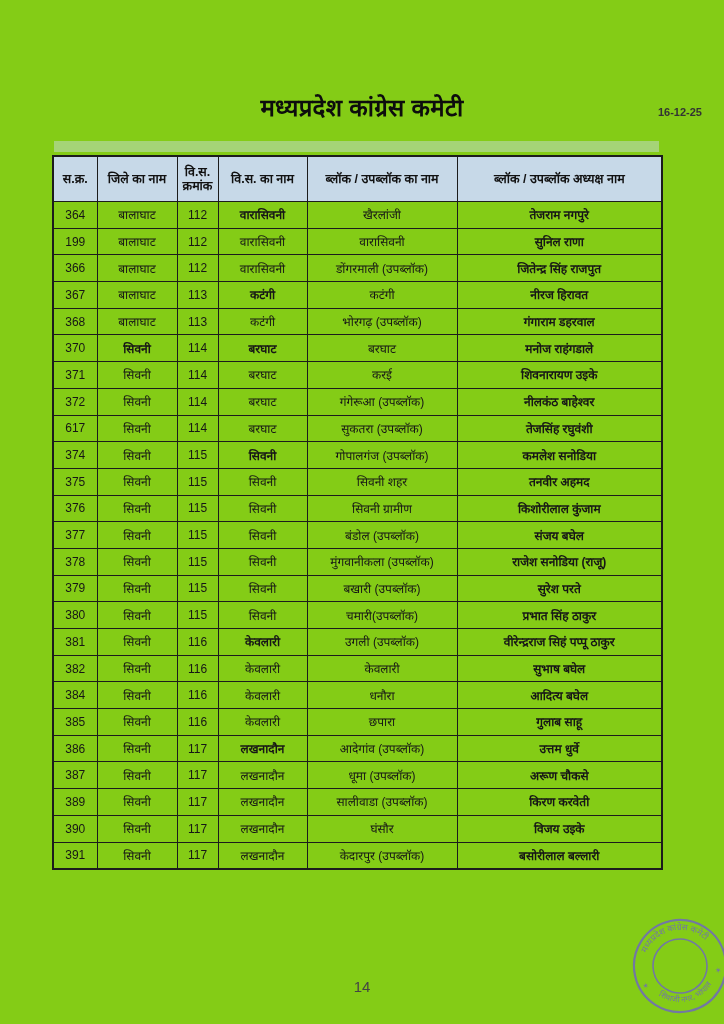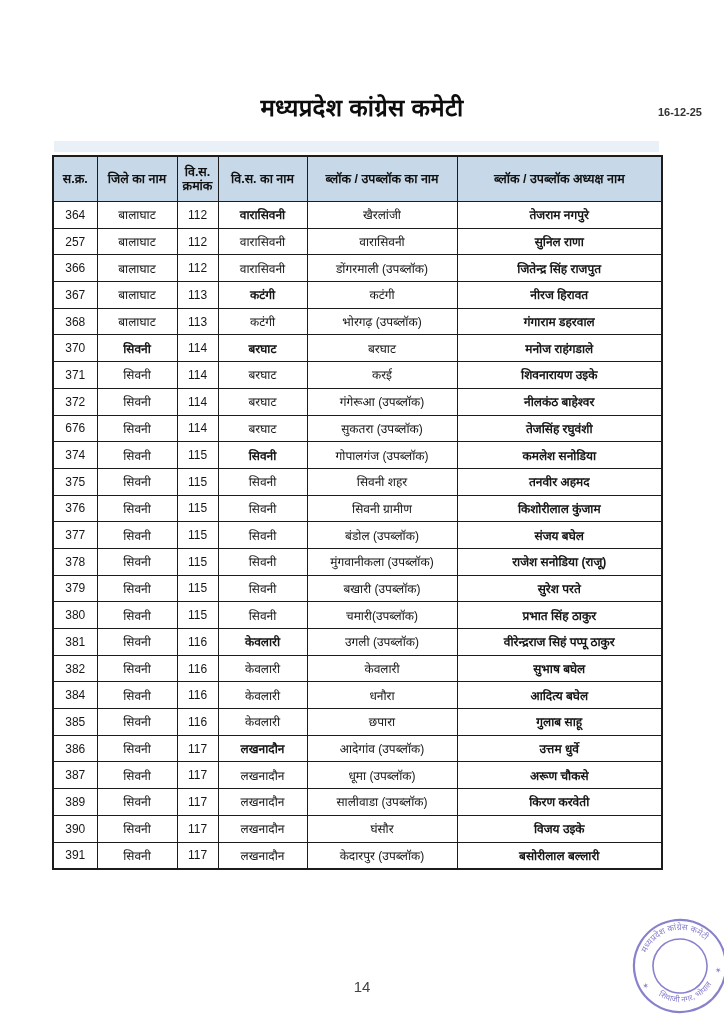--- a/index.html
+++ b/index.html
@@ -1,17 +1,17 @@
 <!DOCTYPE html>
 <html><head>
 <meta charset="utf-8">
 <style>
   html,body{margin:0;padding:0;background:#e8e8e8;}
   .page{
-    position:relative;width:724px;height:1024px;background:#ffffff;overflow:hidden;
+    position:relative;width:724px;height:1024px;background:#84cc16;overflow:hidden;
     font-family:"Liberation Sans","DejaVu Sans",sans-serif;
   }
   .title{
     position:absolute;top:90px;left:0;width:100%;text-align:center;
     font-size:24px;font-weight:700;color:#0d0d0d;letter-spacing:.3px;
   }
   .date{
     position:absolute;top:106px;right:22px;font-size:11px;font-weight:700;color:#333;
   }
   .pre-band{
@@ -82,21 +82,21 @@
     <tr>
       <td class="c-sn">364</td>
       <td class="c-dist">बालाघाट</td>
       <td class="c-no">112</td>
       <td class="c-vs b">वारासिवनी</td>
       <td class="c-block">खैरलांजी</td>
       <td class="c-pres">तेजराम नगपुरे</td>
     </tr>
 
     <tr>
-      <td class="c-sn">257</td>
+      <td class="c-sn">199</td>
       <td class="c-dist">बालाघाट</td>
       <td class="c-no">112</td>
       <td class="c-vs">वारासिवनी</td>
       <td class="c-block">वारासिवनी</td>
       <td class="c-pres">सुनिल राणा</td>
     </tr>
 
     <tr>
       <td class="c-sn">366</td>
       <td class="c-dist">बालाघाट</td>
@@ -146,21 +146,21 @@
     <tr>
       <td class="c-sn">372</td>
       <td class="c-dist">सिवनी</td>
       <td class="c-no">114</td>
       <td class="c-vs">बरघाट</td>
       <td class="c-block">गंगेरूआ (उपब्लॉक)</td>
       <td class="c-pres">नीलकंठ बाहेश्वर</td>
     </tr>
 
     <tr>
-      <td class="c-sn">676</td>
+      <td class="c-sn">617</td>
       <td class="c-dist">सिवनी</td>
       <td class="c-no">114</td>
       <td class="c-vs">बरघाट</td>
       <td class="c-block">सुकतरा (उपब्लॉक)</td>
       <td class="c-pres">तेजसिंह रघुवंशी</td>
     </tr>
 
     <tr>
       <td class="c-sn">374</td>
       <td class="c-dist">सिवनी</td>

